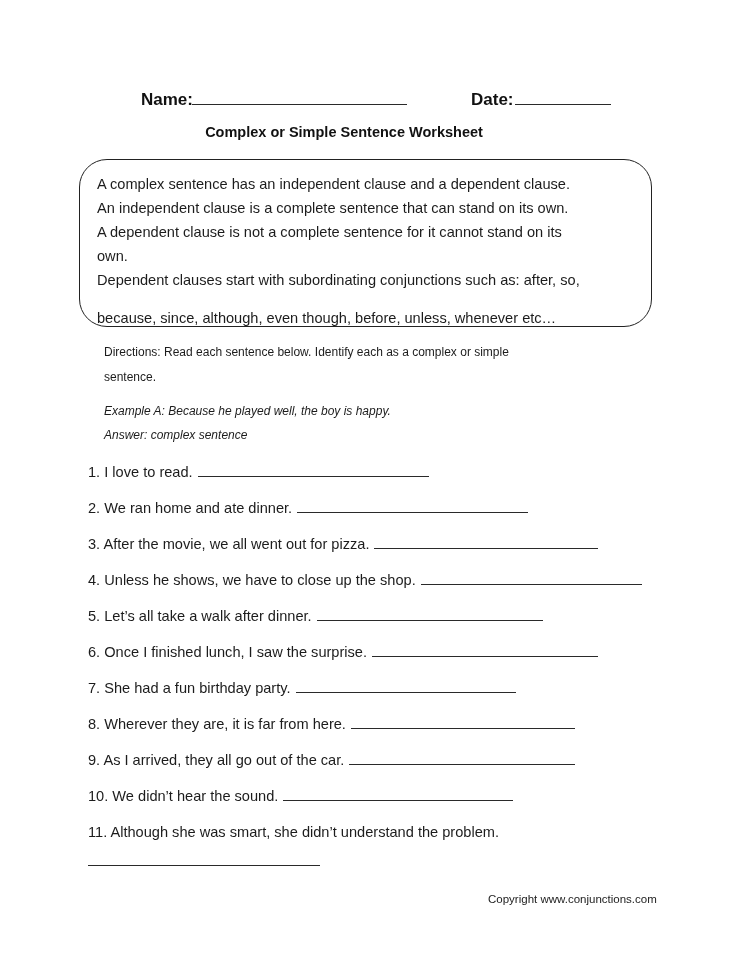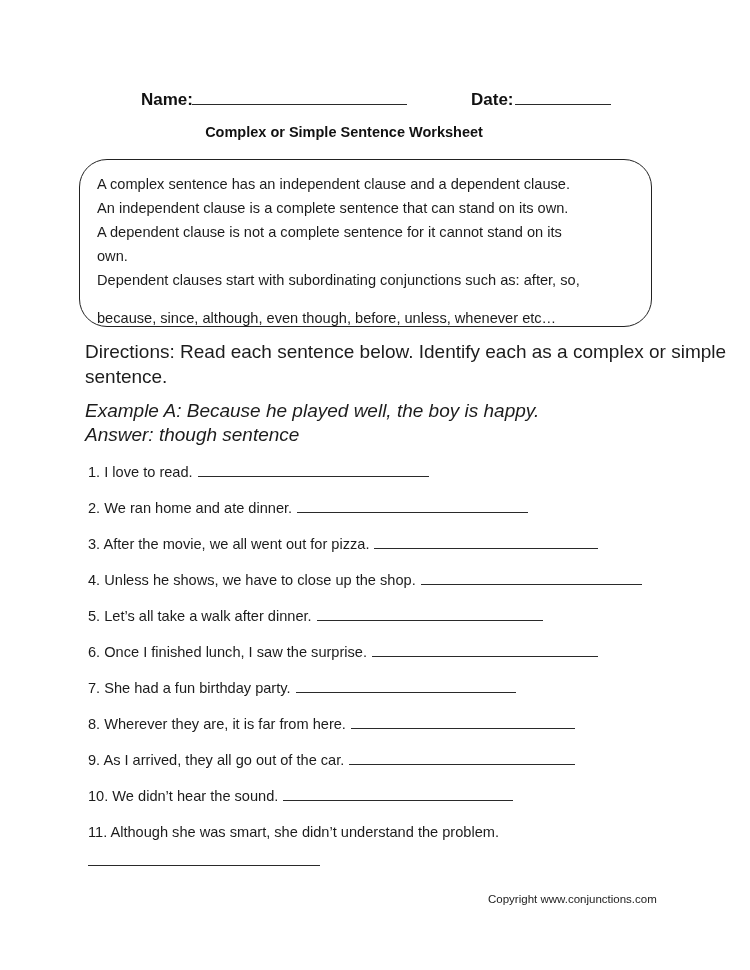--- a/index.html
+++ b/index.html
@@ -14,21 +14,21 @@
 
     .title { font-weight: bold; font-size: 14.5px; color: #111; left: 0; width: 688px; text-align: center; }
 
     
     .def-box {
       position: absolute; left: 79px; top: 159px; width: 573px; height: 168px;
       border: 1.4px solid #222; border-radius: 28px;
     }
     .def-line { position: absolute; left: 97px; font-size: 14.6px; line-height: 18px; color: #1c1c1c; }
 
-    .body-line { position: absolute; left: 85px; font-size: 19px; line-height: 18px; color: #1c1c1c; }
+    .body-line { position: absolute; left: 104px; font-size: 12px; line-height: 18px; color: #1c1c1c; }
     .italic { font-style: italic; }
 
     .q { position: absolute; left: 88px; font-size: 14.6px; line-height: 18px; color: #1c1c1c; display: flex; align-items: baseline; }
     .q .ans-line { display: inline-block; border-bottom: 1.3px solid #2a2a2a; height: 14px; margin-left: 5px; }
 
     .copyright { position: absolute; left: 488px; top: 893px; font-size: 11.5px; color: #222; }
   </style>
 </head>
 <body>
 
@@ -45,21 +45,21 @@
 <div class="def-line" style="top:199px;">An independent clause is a complete sentence that can stand on its own.</div>
 <div class="def-line" style="top:223px;">A dependent clause is not a complete sentence for it cannot stand on its</div>
 <div class="def-line" style="top:247px;">own.</div>
 <div class="def-line" style="top:271px;">Dependent clauses start with subordinating conjunctions such as: after, so,</div>
 <div class="def-line" style="top:309px;">because, since, although, even though, before, unless, whenever etc…</div>
 
 <div class="body-line" style="top:343px;">Directions: Read each sentence below. Identify each as a complex or simple</div>
 <div class="body-line" style="top:368px;">sentence.</div>
 
 <div class="body-line italic" style="top:402px;">Example A: Because he played well, the boy is happy.</div>
-<div class="body-line italic" style="top:426px;">Answer: though sentence</div>
+<div class="body-line italic" style="top:426px;">Answer: complex sentence</div>
 
 <div class="q" style="top:463px;">
   <span>1. I love to read.</span>
   <span class="ans-line" style="width:231px;"></span>
 </div>
 <div class="q" style="top:499px;">
   <span>2. We ran home and ate dinner.</span>
   <span class="ans-line" style="width:231px;"></span>
 </div>
 <div class="q" style="top:535px;">

